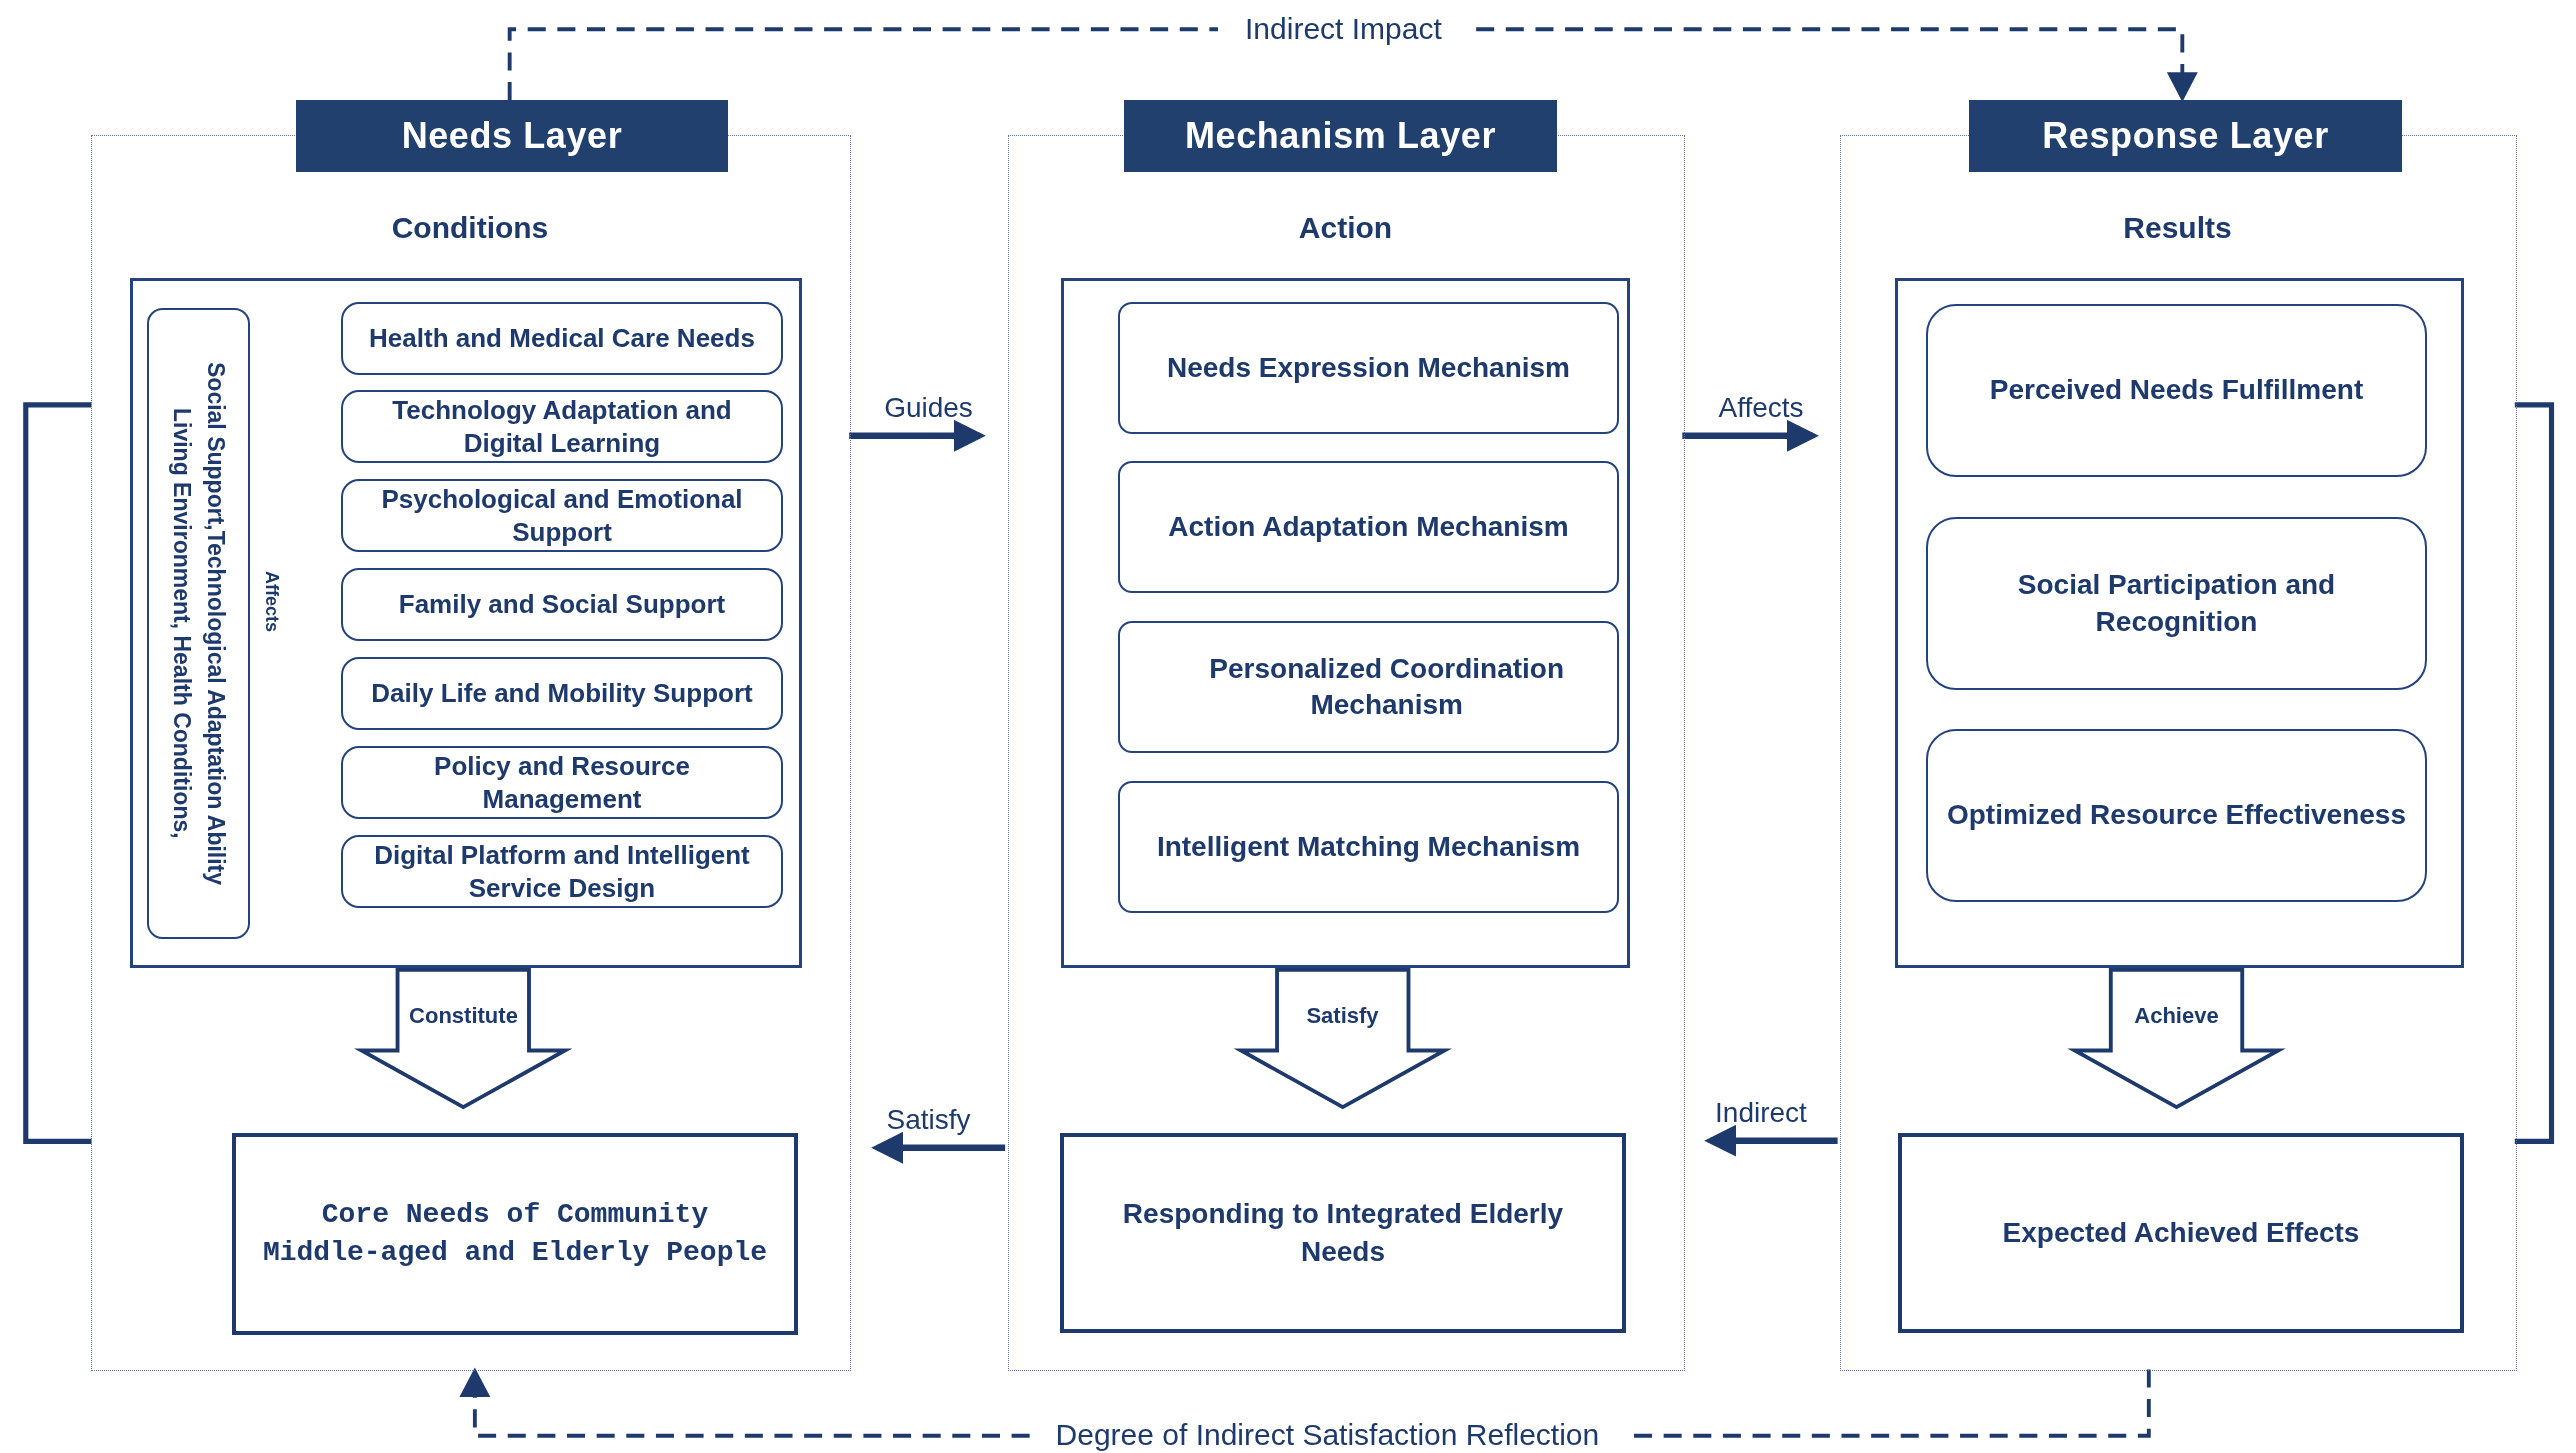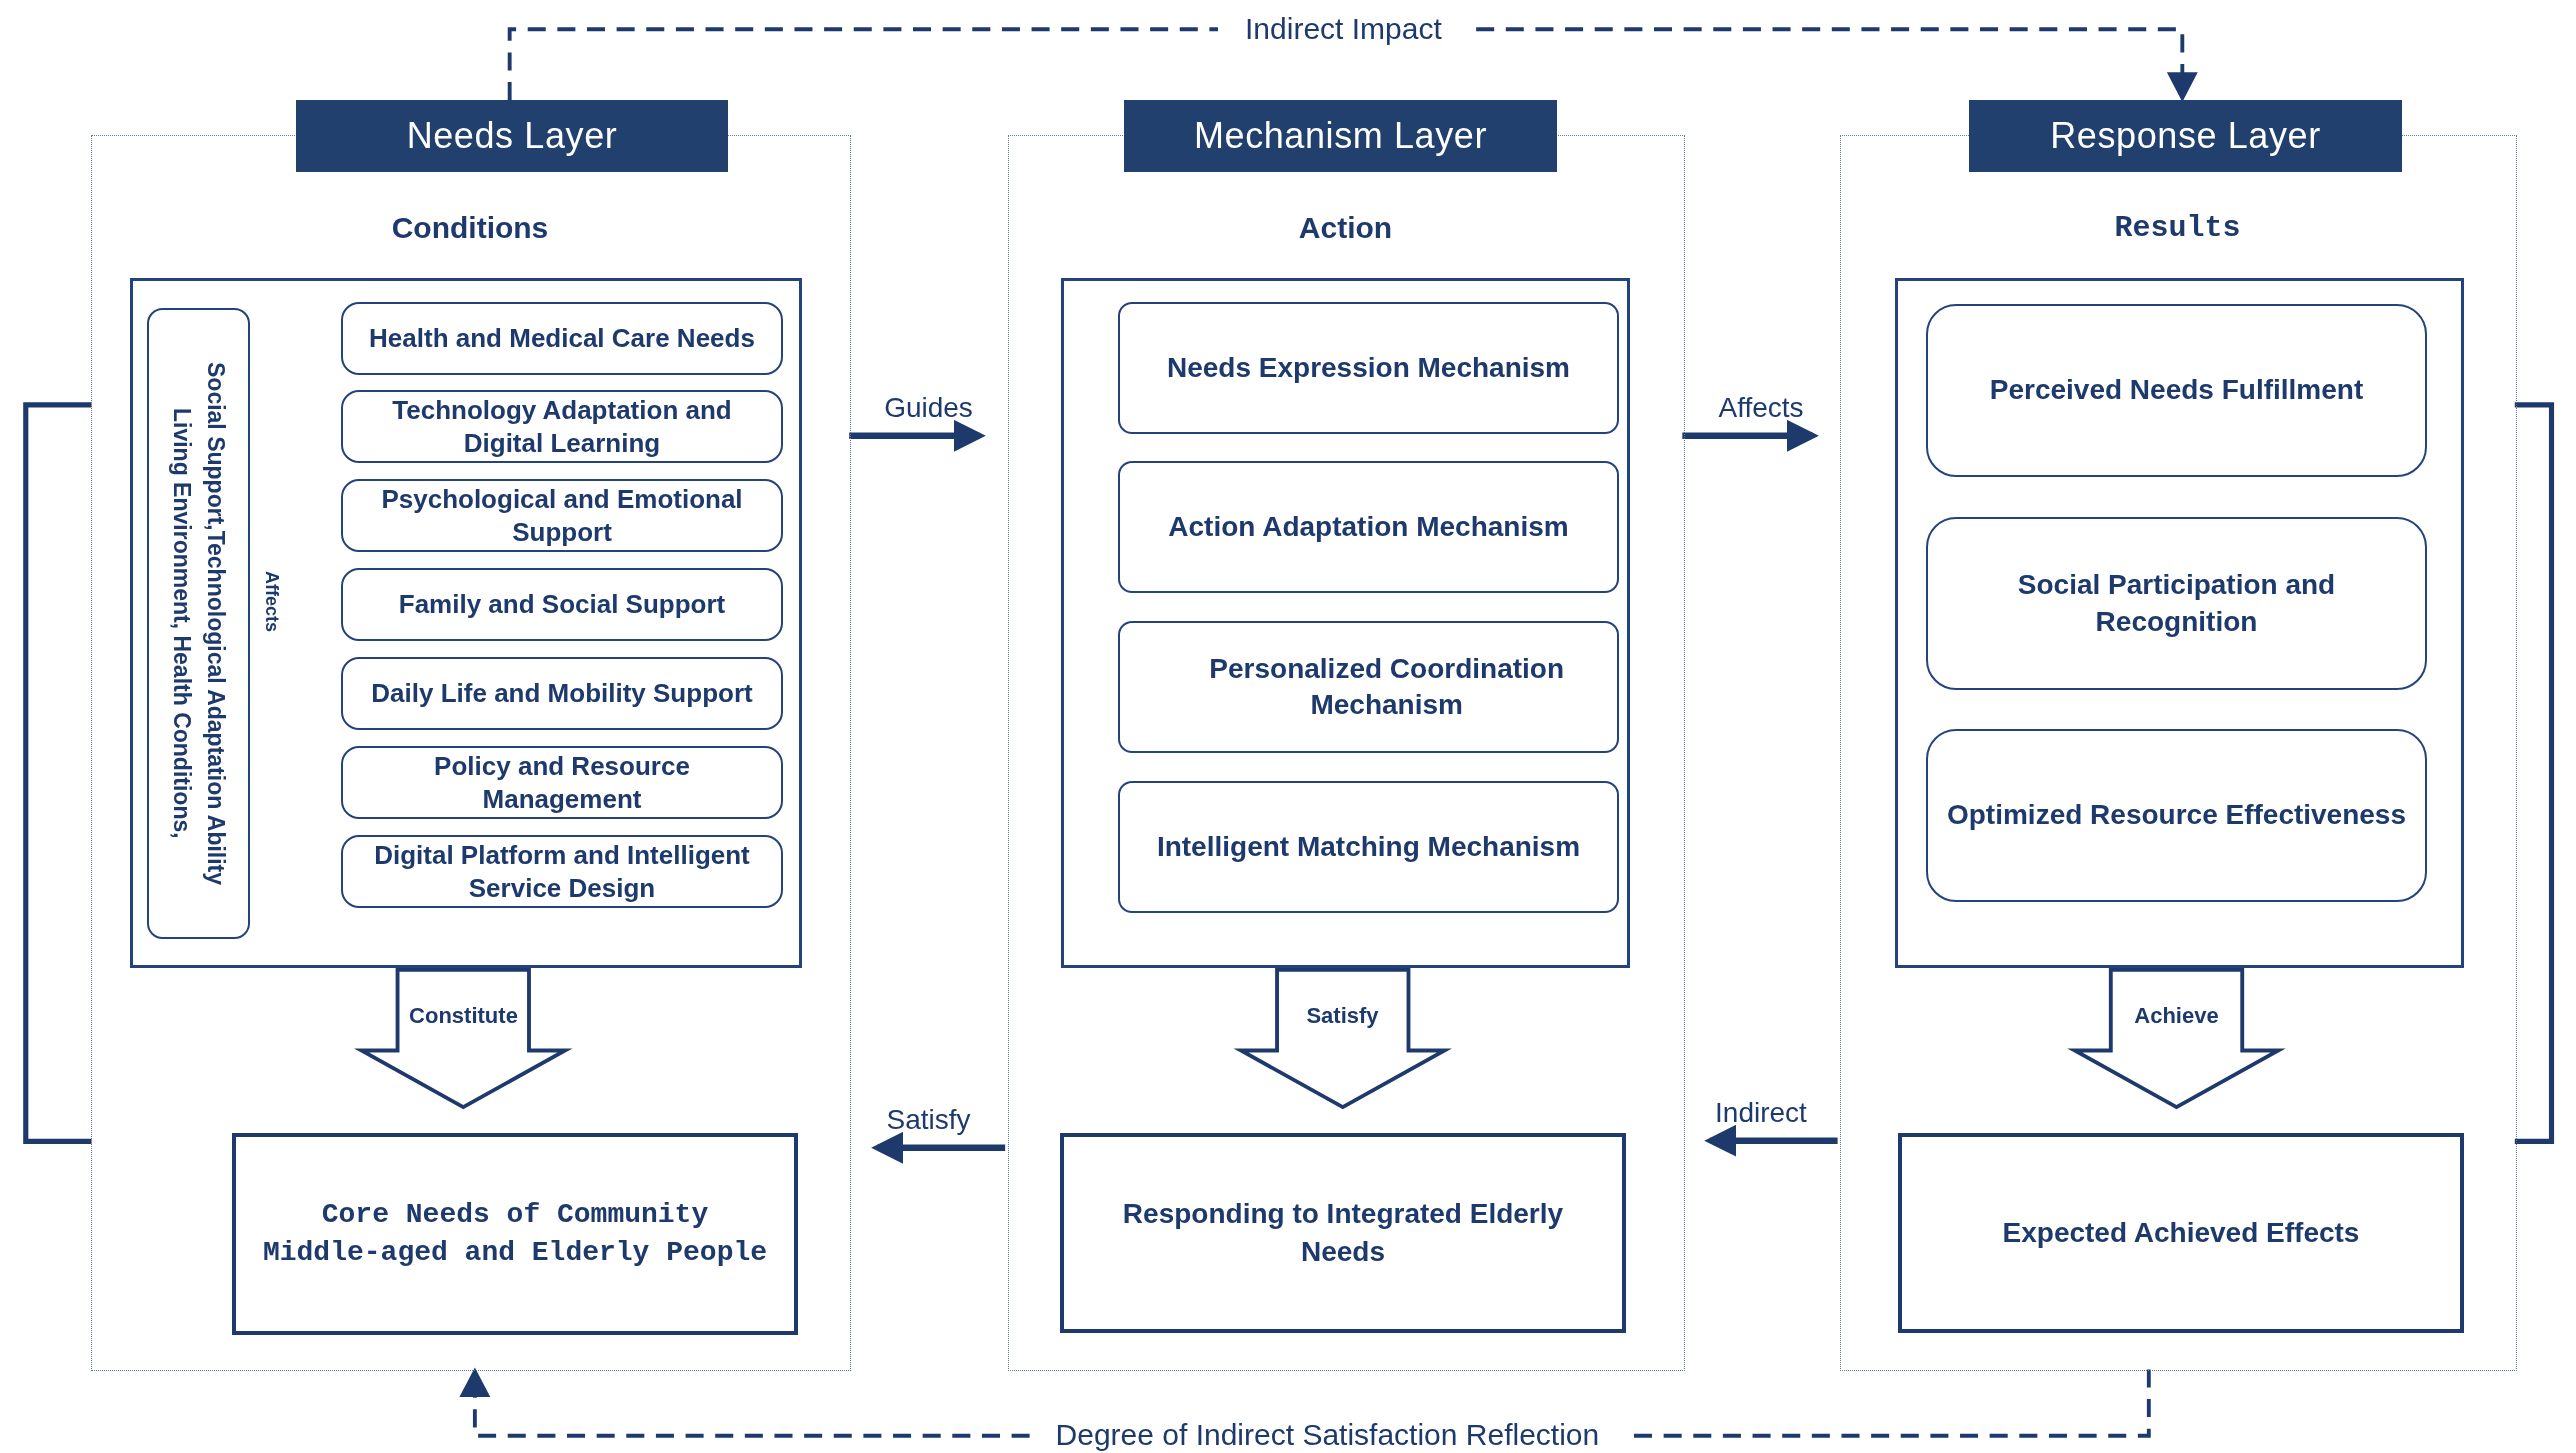--- a/index.html
+++ b/index.html
@@ -2,21 +2,21 @@
 <html style="font-size:10.3px"><head>
 <meta charset="utf-8">
 <style>
   html,body{margin:0;padding:0;background:#ffffff;}
   #canvas{position:relative;width:2576px;height:1454px;background:#ffffff;
           font-family:"Liberation Sans", sans-serif;color:#1e3a6d;overflow:hidden;}
   #connectors{position:absolute;left:0;top:0;z-index:1;}
 
   .layer-box{position:absolute;border:1.9px dotted #6077a6;background:transparent;z-index:2;}
   .layer-header{position:absolute;background:#21406e;color:#ffffff;display:flex;align-items:center;
-                justify-content:center;font-weight:normal;font-size:36px;z-index:4;letter-spacing:0.6px;}
+                justify-content:center;font-weight:bold;font-size:36px;z-index:4;letter-spacing:0.6px;}
   .layer-subtitle{position:absolute;text-align:center;font-weight:bold;font-size:30px;z-index:3;}
   .inner-rect{position:absolute;border:3.2px solid #24437c;background:#ffffff;z-index:2;}
   .round-item{position:absolute;border:2.6px solid #24437c;background:#ffffff;display:flex;align-items:center;
               justify-content:center;text-align:center;font-weight:bold;z-index:3;padding:0 11.6px;box-sizing:border-box;}
   .needs-item{border-radius:18px;font-size:26px;line-height:1.25;}
   .mech-item{border-radius:14px;font-size:28px;line-height:1.3;margin-left:26px;}
   .resp-item{border-radius:30px;font-size:28px;line-height:1.3;}
   .bottom-box{position:absolute;border:4.5px solid #1e3a6d;background:#ffffff;display:flex;align-items:center;
               justify-content:center;text-align:center;font-weight:bold;font-size:28px;line-height:1.35;
               z-index:3;padding:0 26px;box-sizing:border-box;}
@@ -113,21 +113,21 @@
   <div class="round-item mech-item" style="left:1092px;top:781px;width:501px;height:132px;">Intelligent Matching Mechanism</div>
 
   <div class="big-arrow-label" style="left:1277px;top:1003px;width:131px;">Satisfy</div>
 
   <div class="bottom-box" style="left:1060px;top:1133px;width:566px;height:200px;">Responding to Integrated Elderly Needs</div>
 
   <div class="layer-box" style="left:1840px;top:135px;width:675px;height:1234px;"></div>
   <div class="layer-header" style="left:1969px;top:100px;width:433px;height:72px;">
     <span>Response Layer</span>
   </div>
-  <div class="layer-subtitle" style="left:1840px;top:211px;width:675px;font-family:Liberation Mono, monospace;">Results</div>
+  <div class="layer-subtitle" style="left:1840px;top:211px;width:675px;">Results</div>
 
   <div class="inner-rect" style="left:1895px;top:278px;width:563px;height:684px;"></div>
 
   <div class="round-item resp-item" style="left:1926px;top:304px;width:501px;height:173px;">Perceived Needs Fulfillment</div>
   <div class="round-item resp-item" style="left:1926px;top:517px;width:501px;height:173px;">Social Participation and Recognition</div>
   <div class="round-item resp-item" style="left:1926px;top:729px;width:501px;height:173px;">Optimized Resource Effectiveness</div>
 
   <div class="big-arrow-label" style="left:2111px;top:1003px;width:131px;">Achieve</div>
 
   <div class="bottom-box" style="left:1898px;top:1133px;width:566px;height:200px;">Expected Achieved Effects</div>

